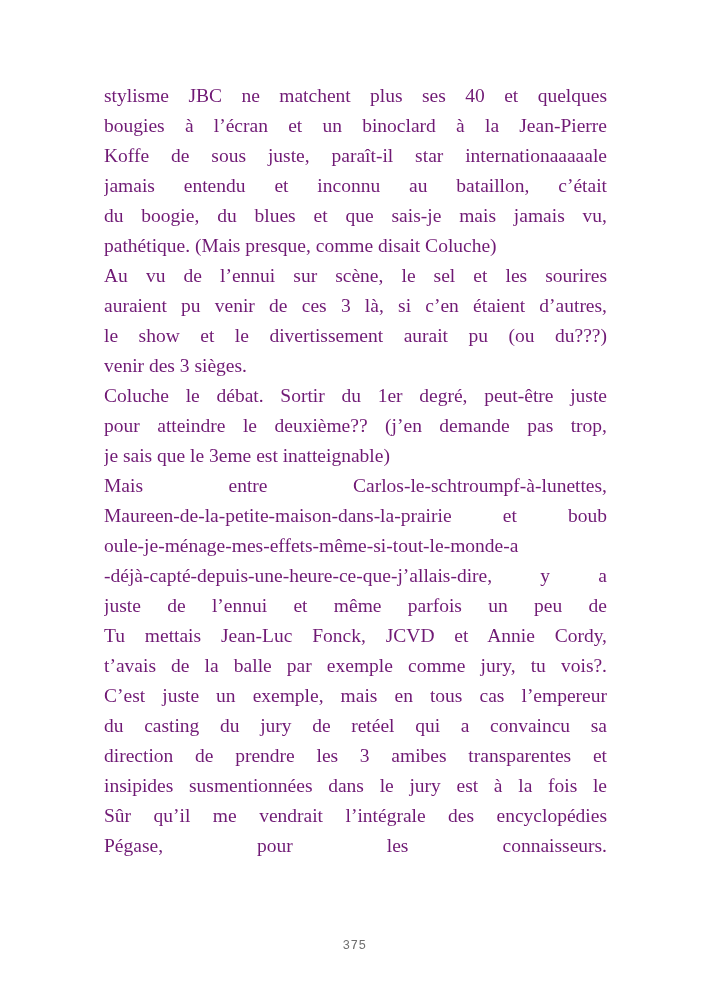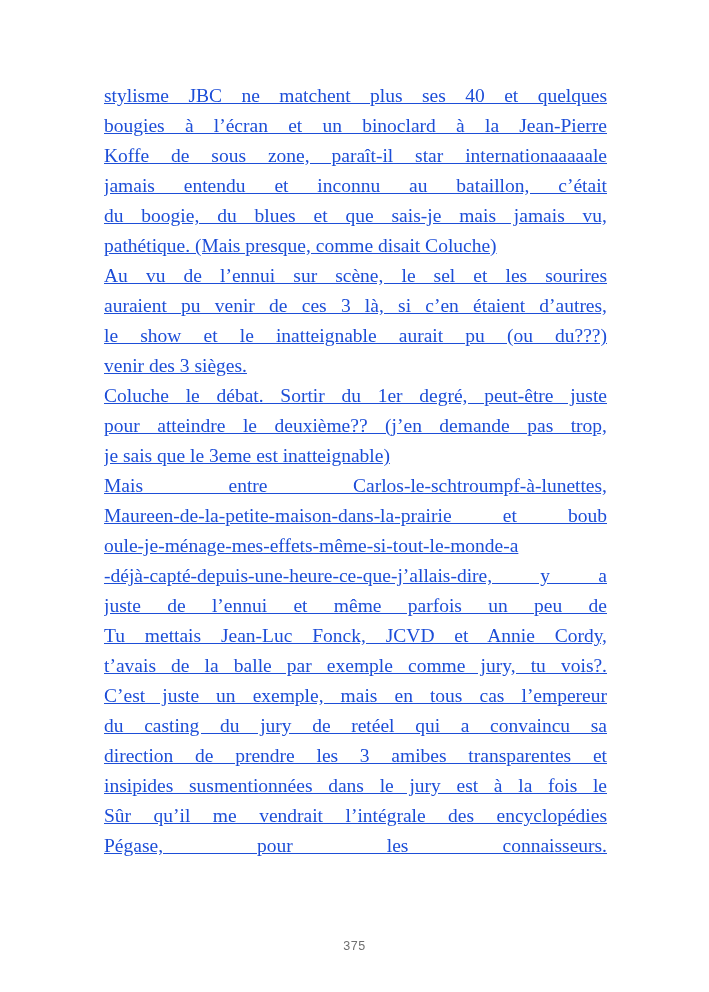--- a/index.html
+++ b/index.html
@@ -19,58 +19,57 @@
     position: absolute;
     left: 104px;
     top: 81px;
     width: 503px;
   }
   .line {
     font-family: "Liberation Serif", serif;
     font-size: 19.5px;
     line-height: 30px;
     height: 30px;
-    color: #1d4ed8;
+    color: #701a75;
     text-align: justify;
     text-align-last: left;
     overflow: hidden;
     white-space: normal;
-    text-decoration: underline;
   }
   .line.just {
     text-align-last: justify;
   }
   .folio {
     position: absolute;
     left: 0;
     right: 0;
     top: 936px;
     height: 20px;
     text-align: center;
-    font-family: Liberation Sans, sans-serif;
+    font-family: Liberation Mono, monospace;
     font-size: 12.5px;
     line-height: 20px;
     color: #6f6f6f;
     letter-spacing: 0.5px;
   }
 </style>
 </head>
 <body>
 
 <div class="page">
   <div class="text-block">
       <div class="line just">stylisme JBC ne matchent plus ses 40 et quelques</div>
       <div class="line just">bougies à l’écran et un binoclard à la Jean-Pierre</div>
-      <div class="line just">Koffe de sous zone, paraît-il star internationaaaaale</div>
+      <div class="line just">Koffe de sous juste, paraît-il star internationaaaaale</div>
       <div class="line just">jamais entendu et inconnu au bataillon, c’était</div>
       <div class="line just">du boogie, du blues et que sais-je mais jamais vu,</div>
       <div class="line">pathétique. (Mais presque, comme disait Coluche)</div>
       <div class="line just">Au vu de l’ennui sur scène, le sel et les sourires</div>
       <div class="line just">auraient pu venir de ces 3 là, si c’en étaient d’autres,</div>
-      <div class="line just">le show et le inatteignable aurait pu (ou du???)</div>
+      <div class="line just">le show et le divertissement aurait pu (ou du???)</div>
       <div class="line">venir des 3 sièges.</div>
       <div class="line just">Coluche le débat. Sortir du 1er degré, peut-être juste</div>
       <div class="line just">pour atteindre le deuxième?? (j’en demande pas trop,</div>
       <div class="line">je sais que le 3eme est inatteignable)</div>
       <div class="line just">Mais entre Carlos-le-schtroumpf-à-lunettes,</div>
       <div class="line just">Maureen-de-la-petite-maison-dans-la-prairie et boub</div>
       <div class="line just">oule-je-ménage-mes-effets-même-si-tout-le-monde-a</div>
       <div class="line just">-déjà-capté-depuis-une-heure-ce-que-j’allais-dire, y a</div>
       <div class="line just">juste de l’ennui et même parfois un peu de</div>
       <div class="line just">Tu mettais Jean-Luc Fonck, JCVD et Annie Cordy,</div>

